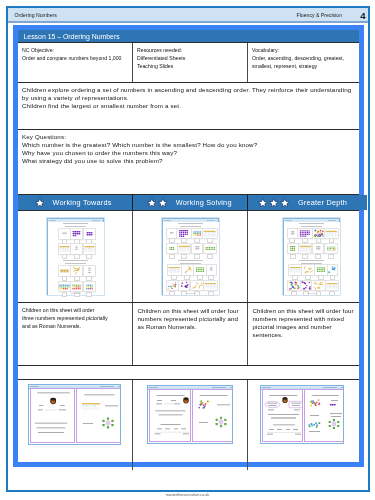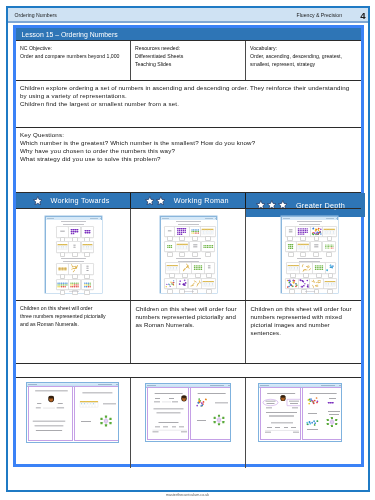--- a/index.html
+++ b/index.html
@@ -6,21 +6,21 @@
   body{width:375px;height:500px;background:#ffffff;font-family:"Liberation Sans",sans-serif;overflow:hidden;-webkit-font-smoothing:antialiased;}
   .page{position:absolute;left:6px;top:6px;width:364px;height:486px;border:2px solid #1f7ac4;box-sizing:border-box;background:#fff;}
 
   
   .hdr{position:absolute;left:0;top:0;right:0;height:13px;background:#cfe2f3;border-bottom:2px solid #7fa7d4;}
   .hdr .l{position:absolute;left:6.5px;top:4.4px;font-size:5.15px;color:#1a1a1a;}
   .hdr .r{position:absolute;right:26px;top:4.3px;font-size:5.15px;color:#1a1a1a;}
   .hdr .n{position:absolute;right:2.5px;top:2.0px;font-size:9.6px;font-weight:bold;color:#1a1a1a;}
 
   
-  .tbl{position:absolute;left:5px;top:17px;width:351px;height:442px;border:3px solid #3b82f6;box-sizing:border-box;}
+  .tbl{position:absolute;left:5px;top:17px;width:351px;height:442px;border:5px solid #3b82f6;box-sizing:border-box;}
   .cell{position:absolute;box-sizing:border-box;}
   .vline{position:absolute;width:1px;background:#4a4a4a;}
   .hline{position:absolute;left:0;right:0;height:1px;background:#2b2b2b;}
 
   .lessonbar{left:0;top:0;right:0;height:12px;background:#2e75b6;color:#fff;font-size:6.9px;padding-left:5.5px;line-height:13.2px;}
 
   .txt{font-size:5.2px;line-height:1.55;color:#141414;}
   .big{font-size:6.2px;line-height:8.0px;letter-spacing:.15px;}
   .desc{font-size:6.1px;line-height:7.85px;letter-spacing:.1px;padding:4.0px 3.0px 0 4.5px;}
   .pad{padding:2.5px 4px 0 4px;}
@@ -96,23 +96,23 @@
     </div>
     <div class="cell starcell" style="left:115px;top:165px;width:114px;height:15px;padding-left:13.5px">
       <span class="stars">
           <svg viewBox="0 0 24 24" width="9.6" height="9.6" style="display:block">
             <path d="M12 1.2l3.25 7.35 8.0 .72-6.05 5.3 1.79 7.83L12 18.3l-6.99 4.1 1.79-7.83L.76 9.27l8.0-.72z" fill="#ffffff" stroke="#24406e" stroke-width="2.0" stroke-linejoin="round"></path>
           </svg>
           <svg viewBox="0 0 24 24" width="9.6" height="9.6" style="display:block">
             <path d="M12 1.2l3.25 7.35 8.0 .72-6.05 5.3 1.79 7.83L12 18.3l-6.99 4.1 1.79-7.83L.76 9.27l8.0-.72z" fill="#ffffff" stroke="#24406e" stroke-width="2.0" stroke-linejoin="round"></path>
           </svg>
         </span>
-      <span>Working Roman</span>
+      <span>Working Solving</span>
     </div>
-    <div class="cell starcell" style="left:230px;top:165px;width:119px;height:24px;padding-left:9.5px">
+    <div class="cell starcell" style="left:230px;top:165px;width:119px;height:15px;padding-left:9.5px">
       <span class="stars">
           <svg viewBox="0 0 24 24" width="9.6" height="9.6" style="display:block">
             <path d="M12 1.2l3.25 7.35 8.0 .72-6.05 5.3 1.79 7.83L12 18.3l-6.99 4.1 1.79-7.83L.76 9.27l8.0-.72z" fill="#ffffff" stroke="#24406e" stroke-width="2.0" stroke-linejoin="round"></path>
           </svg>
           <svg viewBox="0 0 24 24" width="9.6" height="9.6" style="display:block">
             <path d="M12 1.2l3.25 7.35 8.0 .72-6.05 5.3 1.79 7.83L12 18.3l-6.99 4.1 1.79-7.83L.76 9.27l8.0-.72z" fill="#ffffff" stroke="#24406e" stroke-width="2.0" stroke-linejoin="round"></path>
           </svg>
           <svg viewBox="0 0 24 24" width="9.6" height="9.6" style="display:block">
             <path d="M12 1.2l3.25 7.35 8.0 .72-6.05 5.3 1.79 7.83L12 18.3l-6.99 4.1 1.79-7.83L.76 9.27l8.0-.72z" fill="#ffffff" stroke="#24406e" stroke-width="2.0" stroke-linejoin="round"></path>
           </svg>

